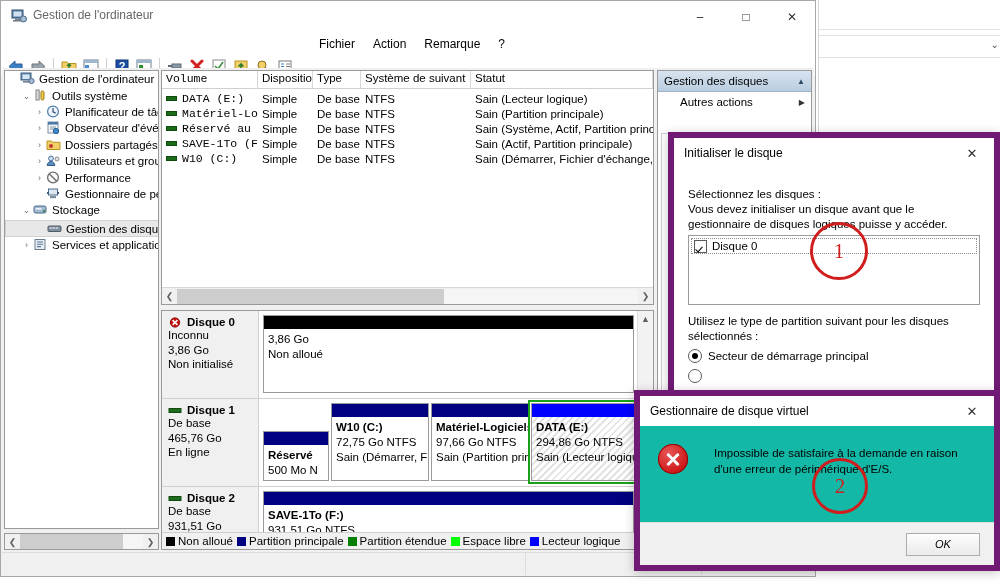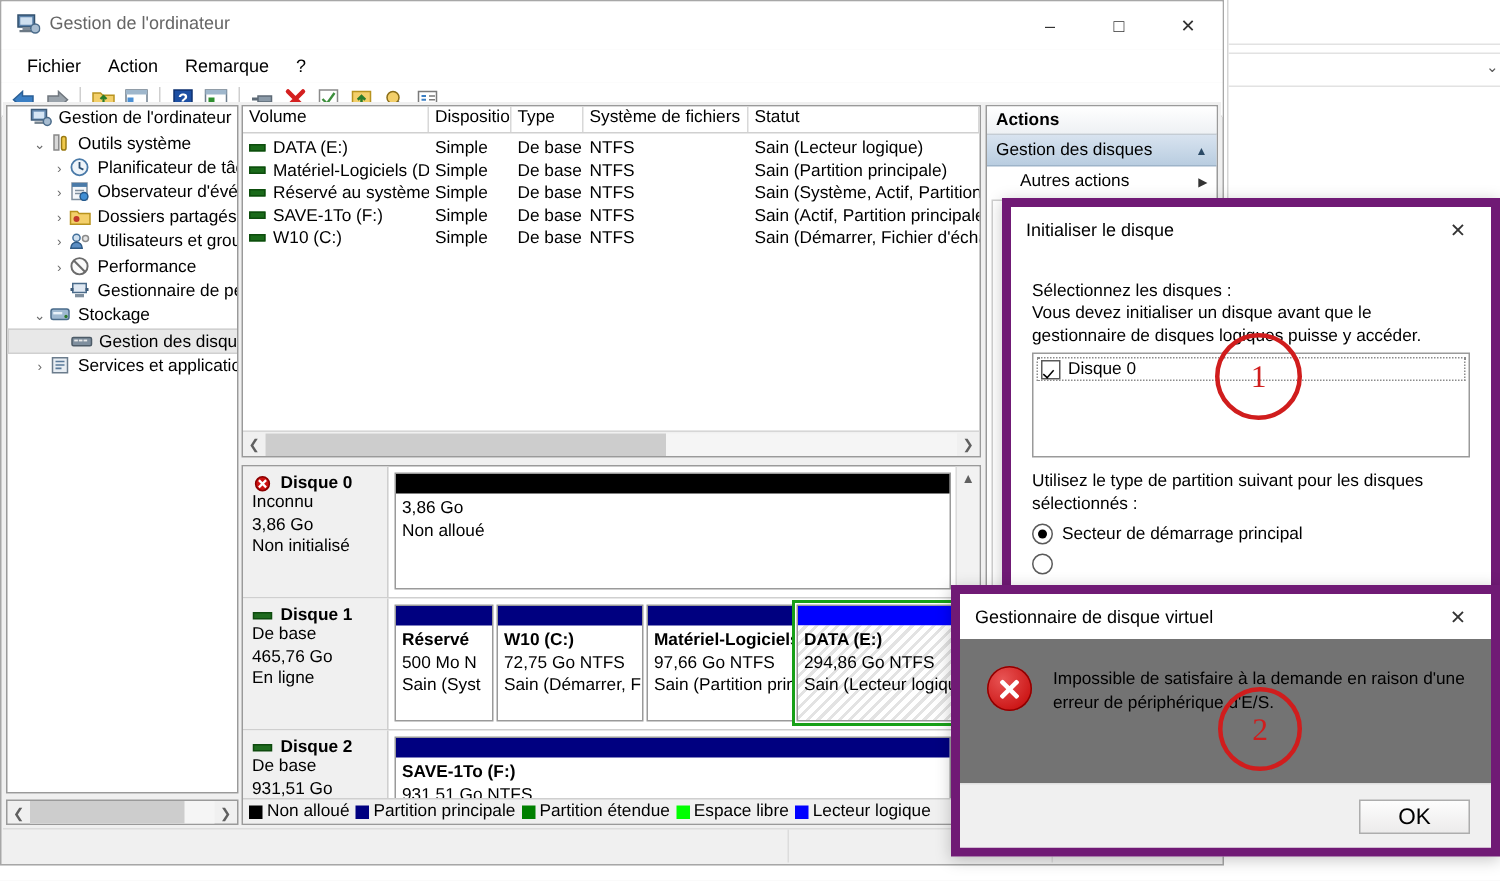--- a/index.html
+++ b/index.html
@@ -20,21 +20,21 @@
   #mainwin{
     position:absolute;left:0;top:0;width:816px;height:577px;
     background:#f0f0f0;border:1px solid #a7a7a7;box-sizing:border-box;
   }
   .titlebar{position:absolute;left:0;top:0;right:0;height:32px;background:#ffffff;}
   .title-ico{position:absolute;left:10px;top:7px;width:16px;height:16px;}
   .title-text{position:absolute;left:32px;top:7px;font-size:12px;color:#666;}
   .wbtns{position:absolute;right:0;top:0;height:32px;display:flex;}
   .wbtn{width:46px;height:32px;display:flex;align-items:center;justify-content:center;color:#333;font-size:12px;}
 
-  .menubar{position:absolute;left:0;top:32px;right:0;height:22px;background:#ffffff;display:flex;align-items:center;padding-left:8px;}
+  .menubar{position:absolute;left:0;top:32px;right:0;height:22px;background:#ffffff;display:flex;align-items:center;padding-left:8px;justify-content:center;}
   .menuitem{padding:2px 9px;font-size:12px;color:#000;}
 
   .toolbar{position:absolute;left:0;top:54px;right:0;height:22px;background:#ffffff;border-bottom:1px solid #dcdcdc;display:flex;align-items:center;padding-left:4px;}
   .tbsep{width:1px;height:16px;background:#cfcfcf;margin:0 4px;}
   .tbbtn{width:22px;height:20px;display:flex;align-items:center;justify-content:center;}
 
   
   .content{position:absolute;left:1px;top:67px;right:1px;bottom:24px;background:#f0f0f0;}
 
   
@@ -50,21 +50,21 @@
   .hs-thumb{position:absolute;left:0;top:0;height:15px;width:84%;background:#cdcdcd;}
 
   
   .midpane{position:absolute;left:159px;top:2px;right:160px;bottom:2px;}
   .vol-list{position:absolute;left:0;top:0;right:0;height:235px;background:#fff;border:1px solid #9a9a9a;box-sizing:border-box;overflow:hidden;}
   .vl-head{display:flex;height:17px;background:#fff;border-bottom:1px solid #d0d0d0;}
   .vl-head div{border-right:1px solid #d8d8d8;padding:1px 4px;box-sizing:border-box;font-size:11.5px;white-space:nowrap;overflow:hidden;}
   .vl-row{display:flex;height:15px;align-items:center;}
   .vl-row div{padding:0 4px;box-sizing:border-box;font-size:11.5px;white-space:nowrap;overflow:hidden;}
   .volicon{display:inline-block;width:11px;height:5px;background:#1a6a1a;margin-right:5px;vertical-align:middle;border:1px solid #0d4d0d;box-sizing:border-box;}
-  .c0{width:124px;}.c1{width:55px;}.c2{width:48px;}.c3{width:110px;}.c4{flex:1;}
+  .c0{width:96px;font-family:Liberation Mono, monospace;}.c1{width:55px;}.c2{width:48px;}.c3{width:110px;}.c4{flex:1;}
 
   .vl-hscroll{position:absolute;left:0;bottom:0;right:0;height:16px;background:#f0f0f0;border-top:1px solid #d6d6d6;display:flex;align-items:center;}
 
   
   .disk-view{position:absolute;left:0;top:240px;right:0;bottom:0;background:#fff;border:1px solid #9a9a9a;box-sizing:border-box;overflow:hidden;}
   .dv-scroll{position:absolute;right:0;top:0;width:15px;bottom:16px;background:#f2f2f2;border-left:1px solid #dcdcdc;}
   .dv-arrow{height:15px;display:flex;align-items:center;justify-content:center;color:#606060;font-size:9px;}
   .dv-inner{position:absolute;left:0;top:0;right:15px;bottom:0;}
 
   .diskrow{display:flex;border-bottom:1px solid #cfcfcf;box-sizing:border-box;}
@@ -95,31 +95,31 @@
   .statusbar{position:absolute;left:1px;right:1px;bottom:1px;height:22px;background:#f0f0f0;border-top:1px solid #dcdcdc;display:flex;}
   .sb-cell{border-right:1px solid #dcdcdc;height:22px;}
 
   
   .dlg{position:absolute;background:#f0f0f0;border:6px solid #701a75;box-shadow:0 2px 10px rgba(0,0,0,.22);box-sizing:border-box;}
   .dlg-title{height:30px;background:#fff;display:flex;align-items:center;padding-left:10px;font-size:12px;}
   .dlg-title .t{flex:1;}
   .dlg-x{width:44px;height:30px;display:flex;align-items:center;justify-content:center;color:#333;font-size:13px;}
   .dlg-body{background:#fff;padding:10px 14px 6px 14px;font-size:11.5px;line-height:15px;}
   .dlg-foot{background:#f0f0f0;border-top:1px solid #dfdfdf;height:46px;display:flex;align-items:center;justify-content:flex-end;padding-right:14px;gap:10px;}
-  .btn{min-width:74px;height:23px;border:1px solid #adadad;background:linear-gradient(#fdfdfd,#ecebeb);font-size:15px;display:flex;align-items:center;justify-content:center;box-sizing:border-box;}
+  .btn{min-width:74px;height:23px;border:1px solid #adadad;background:linear-gradient(#fdfdfd,#ecebeb);font-size:11px;display:flex;align-items:center;justify-content:center;box-sizing:border-box;font-style:italic;}
   .btn.def{border:1px solid #0078d7;box-shadow:inset 0 0 0 1px #fff;}
   .listbox{border:1px solid #9a9a9a;background:#fff;height:70px;margin-top:3px;padding:2px;box-sizing:border-box;}
   .lbitem{display:flex;align-items:center;gap:5px;font-size:11.5px;border:1px dotted #8b8b8b;padding:0 2px;height:16px;box-sizing:border-box;}
   .cbx{width:11px;height:11px;border:1px solid #5a5a5a;background:#fff;position:relative;flex:0 0 11px;}
   .cbx::after{content:"";position:absolute;left:2px;top:4px;width:3px;height:6px;border:solid #000;border-width:0 1.6px 1.6px 0;transform:rotate(42deg);}
   .radio-row{display:flex;gap:6px;margin-top:5px;}
   .rd{width:12px;height:12px;border:1px solid #5a5a5a;border-radius:50%;background:#fff;position:relative;flex:0 0 12px;}
   .rd.on::after{content:"";position:absolute;left:3px;top:3px;width:6px;height:6px;border-radius:50%;background:#000;}
 
-  .errbody{background:#737373;display:flex;padding:18px 16px 16px 18px;gap:14px;font-size:11.5px;line-height:16px;}
+  .errbody{background:#14b8a6;display:flex;padding:18px 16px 16px 18px;gap:26px;font-size:11.5px;line-height:16px;}
   .err-ico{width:30px;height:30px;border-radius:50%;background:radial-gradient(circle at 35% 30%,#e85555,#c20000);flex:0 0 30px;position:relative;box-shadow:inset 0 0 0 1px #8d0000;}
   .err-ico::before,.err-ico::after{content:"";position:absolute;left:7px;top:14px;width:16px;height:3px;background:#fff;border-radius:1px;}
   .err-ico::before{transform:rotate(45deg);}
   .err-ico::after{transform:rotate(-45deg);}
 
   
   .annot{position:absolute;border:3px solid #d01d1d;border-radius:50%;color:#d01d1d;display:flex;align-items:center;justify-content:center;font-size:21px;font-family:"Liberation Serif",serif;background:transparent;}
 </style>
 </head>
 <body>
@@ -340,21 +340,21 @@
         <div class="hs-arrow">❯</div>
       </div>
 
       <div class="midpane">
 
         <div class="vol-list">
           <div class="vl-head">
             <div class="c0">Volume</div>
             <div class="c1">Disposition</div>
             <div class="c2">Type</div>
-            <div class="c3">Système de fichiers</div>
+            <div class="c3">Système de suivant</div>
             <div class="c4">Statut</div>
           </div>
           <div id="vol-rows" style="padding-top:2px;">
               <div class="vl-row">
                 <div class="c0"><span class="volicon"></span><span>DATA (E:)</span></div>
                 <div class="c1"><span>Simple</span></div>
                 <div class="c2"><span>De base</span></div>
                 <div class="c3"><span>NTFS</span></div>
                 <div class="c4"><span>Sain (Lecteur logique)</span></div>
               </div>
@@ -432,21 +432,21 @@
                           <rect x="1" y="3.5" width="12" height="4" fill="#1f6b1f" stroke="#0e4a0e"></rect>
                         </svg>
                       </span>
                       <span>Disque 1</span>
                     </div>
                     <div class="dline">De base</div>
                     <div class="dline">465,76 Go</div>
                     <div class="dline">En ligne</div>
                   </div>
                   <div class="dbody">
-                    <div class="part" style="width: 66px; flex: 0 0 66px;">
+                    <div class="part" style="width: 66px; flex: 0 0 66px; margin-top: 28px;">
                       <div class="cap" style="background: rgb(0, 0, 128);"></div>
                       <div class="pb">
                         <div class="pname">Réservé </div>
                         <div>500 Mo N</div>
                         <div>Sain (Syst</div>
                       </div>
                     </div>
                     <div class="part" style="width: 98px; flex: 0 0 98px;">
                       <div class="cap" style="background: rgb(0, 0, 128);"></div>
                       <div class="pb">
@@ -526,21 +526,20 @@
                   <span class="lgsw" style="background: rgb(0, 0, 255);"></span>
                   <span>Lecteur logique</span>
                 </div>
               </div>
           </div>
         </div>
 
       </div>
 
       <div class="actpane">
-        <div class="act-title">Actions</div>
         <div class="act-group">
           <span class="lbl">Gestion des disques</span>
           <span style="font-size:8px;color:#2b4a66;">▲</span>
         </div>
         <div class="act-sub">
           <span class="lbl">Autres actions</span>
           <span style="font-size:8px;color:#333;">▶</span>
         </div>
         <div class="act-body"></div>
       </div>

